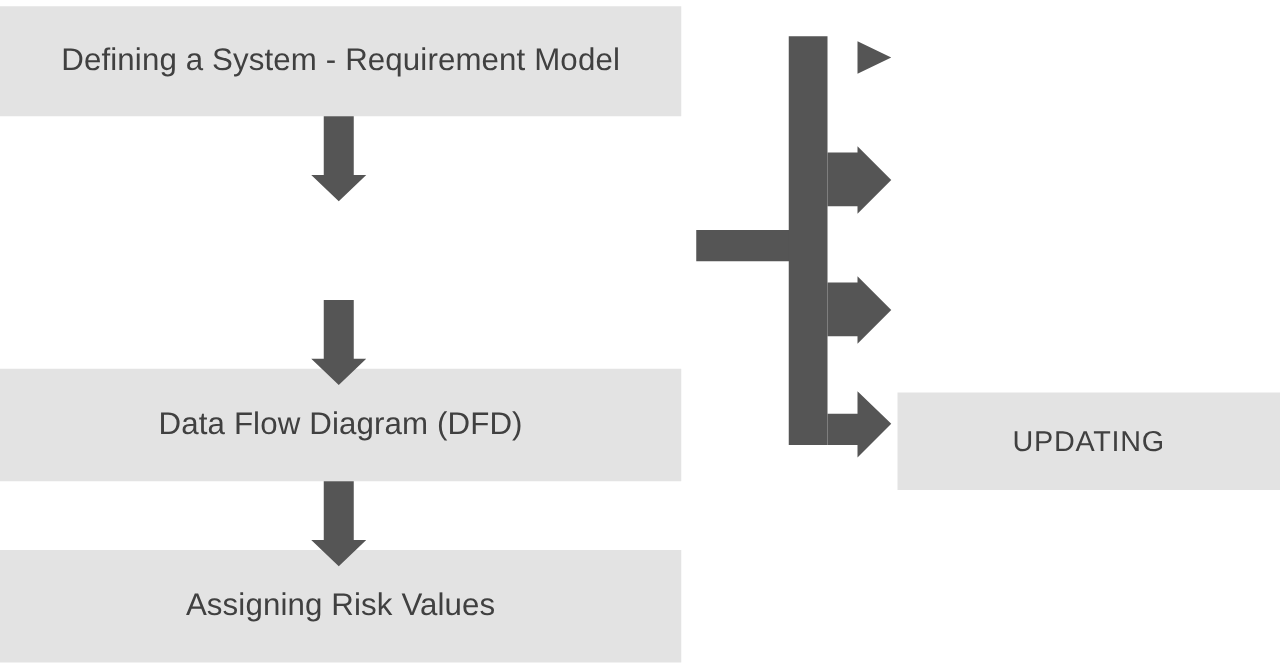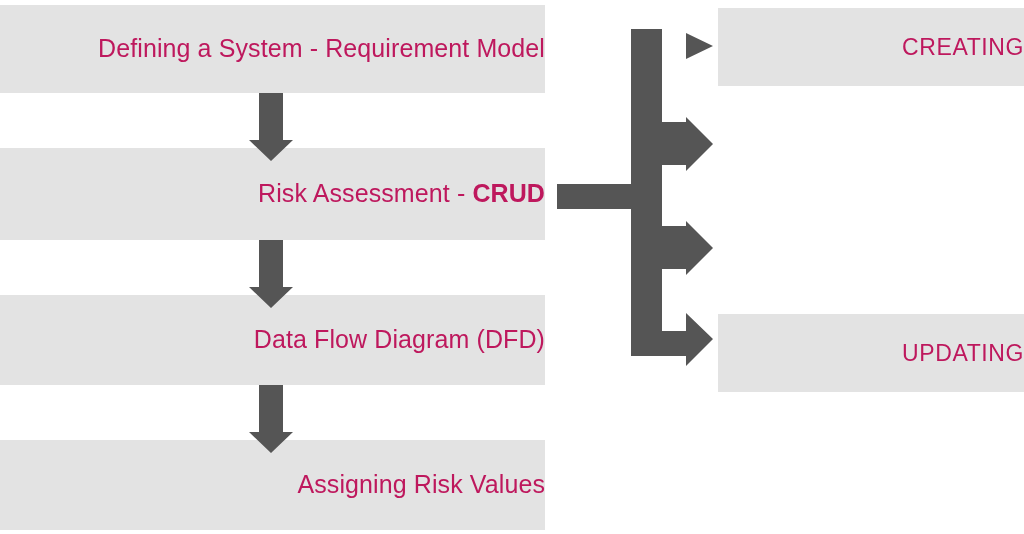--- a/index.html
+++ b/index.html
@@ -21,23 +21,23 @@
     top: 0;
     width: 1024px;
     height: 534px;
   }
 
   .box {
     position: absolute;
     background: #e3e3e3;
     display: flex;
     align-items: center;
-    justify-content: flex-end;
+    justify-content: center;
     box-sizing: border-box;
-    color: #be185d;
+    color: #404040;
   }
 
   .box-label {
     font-size: 25px;
     font-weight: 400;
     letter-spacing: 0.1px;
     line-height: 1.1;
     white-space: nowrap;
   }
 
@@ -76,35 +76,29 @@
 </style>
 </head>
 <body>
 
 <div id="diagram">
 
   <div class="box" id="box-requirement-model">
     <span class="box-label">Defining a System - Requirement Model</span>
   </div>
 
-  <div class="box" id="box-risk-assessment">
-    <span class="box-label"><span>Risk Assessment - </span><span class="strong">CRUD</span></span>
-  </div>
 
   <div class="box" id="box-data-flow-diagram">
     <span class="box-label">Data Flow Diagram (DFD)</span>
   </div>
 
   <div class="box" id="box-assigning-risk">
     <span class="box-label">Assigning Risk Values</span>
   </div>
 
-  <div class="box crud-box" id="box-creating">
-    <span class="crud-label">CREATING</span>
-  </div>
 
 
 
   <div class="box crud-box" id="box-deleting">
     <span class="crud-label">UPDATING</span>
   </div>
 
   <svg id="arrows" viewBox="0 0 1024 534" width="1024" height="534">
 
     <g fill="#555555">

